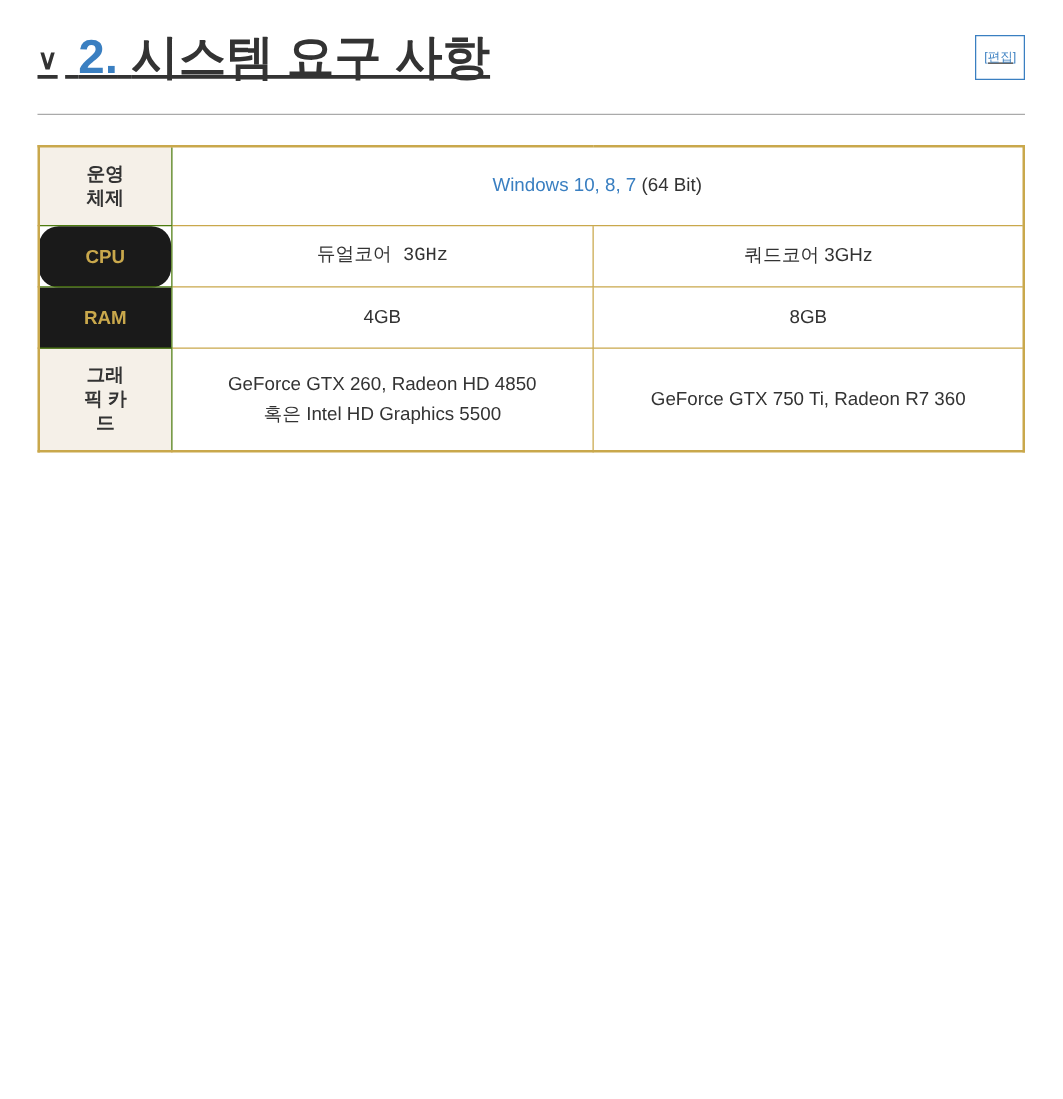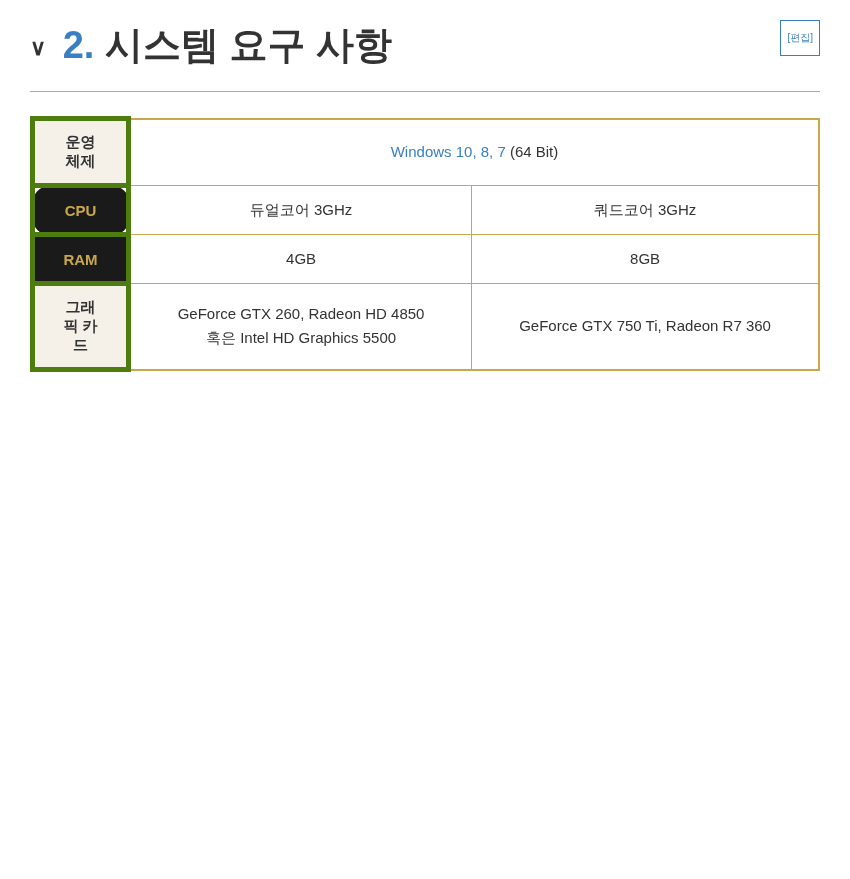--- a/index.html
+++ b/index.html
@@ -13,23 +13,24 @@
       font-family: 'Malgun Gothic', '맑은 고딕', sans-serif;
       font-size: 16px;
       color: #333;
       width: 850px;
       min-height: 879px;
       padding: 20px 30px;
     }
 
     .page-header {
       display: flex;
-      align-items: flex-start;
+      align-items: center;
       justify-content: space-between;
       margin-bottom: 20px;
+      text-decoration: underline;
     }
 
     .section-title {
       font-size: 38px;
       font-weight: bold;
       color: #333;
     }
 
     .section-title .number {
       color: #3a7fc1;
@@ -74,23 +75,23 @@
       padding: 12px 10px;
       border: 1px solid #c9a84c;
     }
 
     .row-label {
       background-color: #f5f0e8;
       text-align: center;
       font-weight: bold;
       font-size: 15px;
       padding: 12px 10px;
-      border: 5px solid #4d7c0f;
+      border: 1px solid #4d7c0f;
       color: #333;
-      width: 96px;
+      width: 106px;
     }
 
     .row-label.dark {
       background-color: #1a1a1a;
       color: #c9a84c;
     }
 
     .cell {
       text-align: center;
       padding: 12px 16px;
@@ -131,21 +132,21 @@
   <thead>
   </thead>
   <tbody id="table-body">
   <tr>
         <td class="row-label" style="white-space: pre-line;">운영
 체제</td>
         <td colspan="2" class="cell"><span><a href="#" class="cell-link">Windows 10, 8, 7</a> (64 Bit)</span></td>
       </tr>
       <tr>
         <td class="row-label dark" style="white-space: pre-line; border-radius: 16px;">CPU</td>
-        <td class="cell" style="white-space: pre-line;">듀얼코어 3GHz</td>
+        <td class="cell" style="white-space: pre-line; font-family: Liberation Mono, monospace;">듀얼코어 3GHz</td>
         <td class="cell" style="white-space: pre-line;">쿼드코어 3GHz</td>
       </tr>
       <tr>
         <td class="row-label dark" style="white-space: pre-line;">RAM</td>
         <td class="cell" style="white-space: pre-line;">4GB</td>
         <td class="cell" style="white-space: pre-line;">8GB</td>
       </tr>
       <tr>
         <td class="row-label" style="white-space: pre-line;">그래
 픽 카

